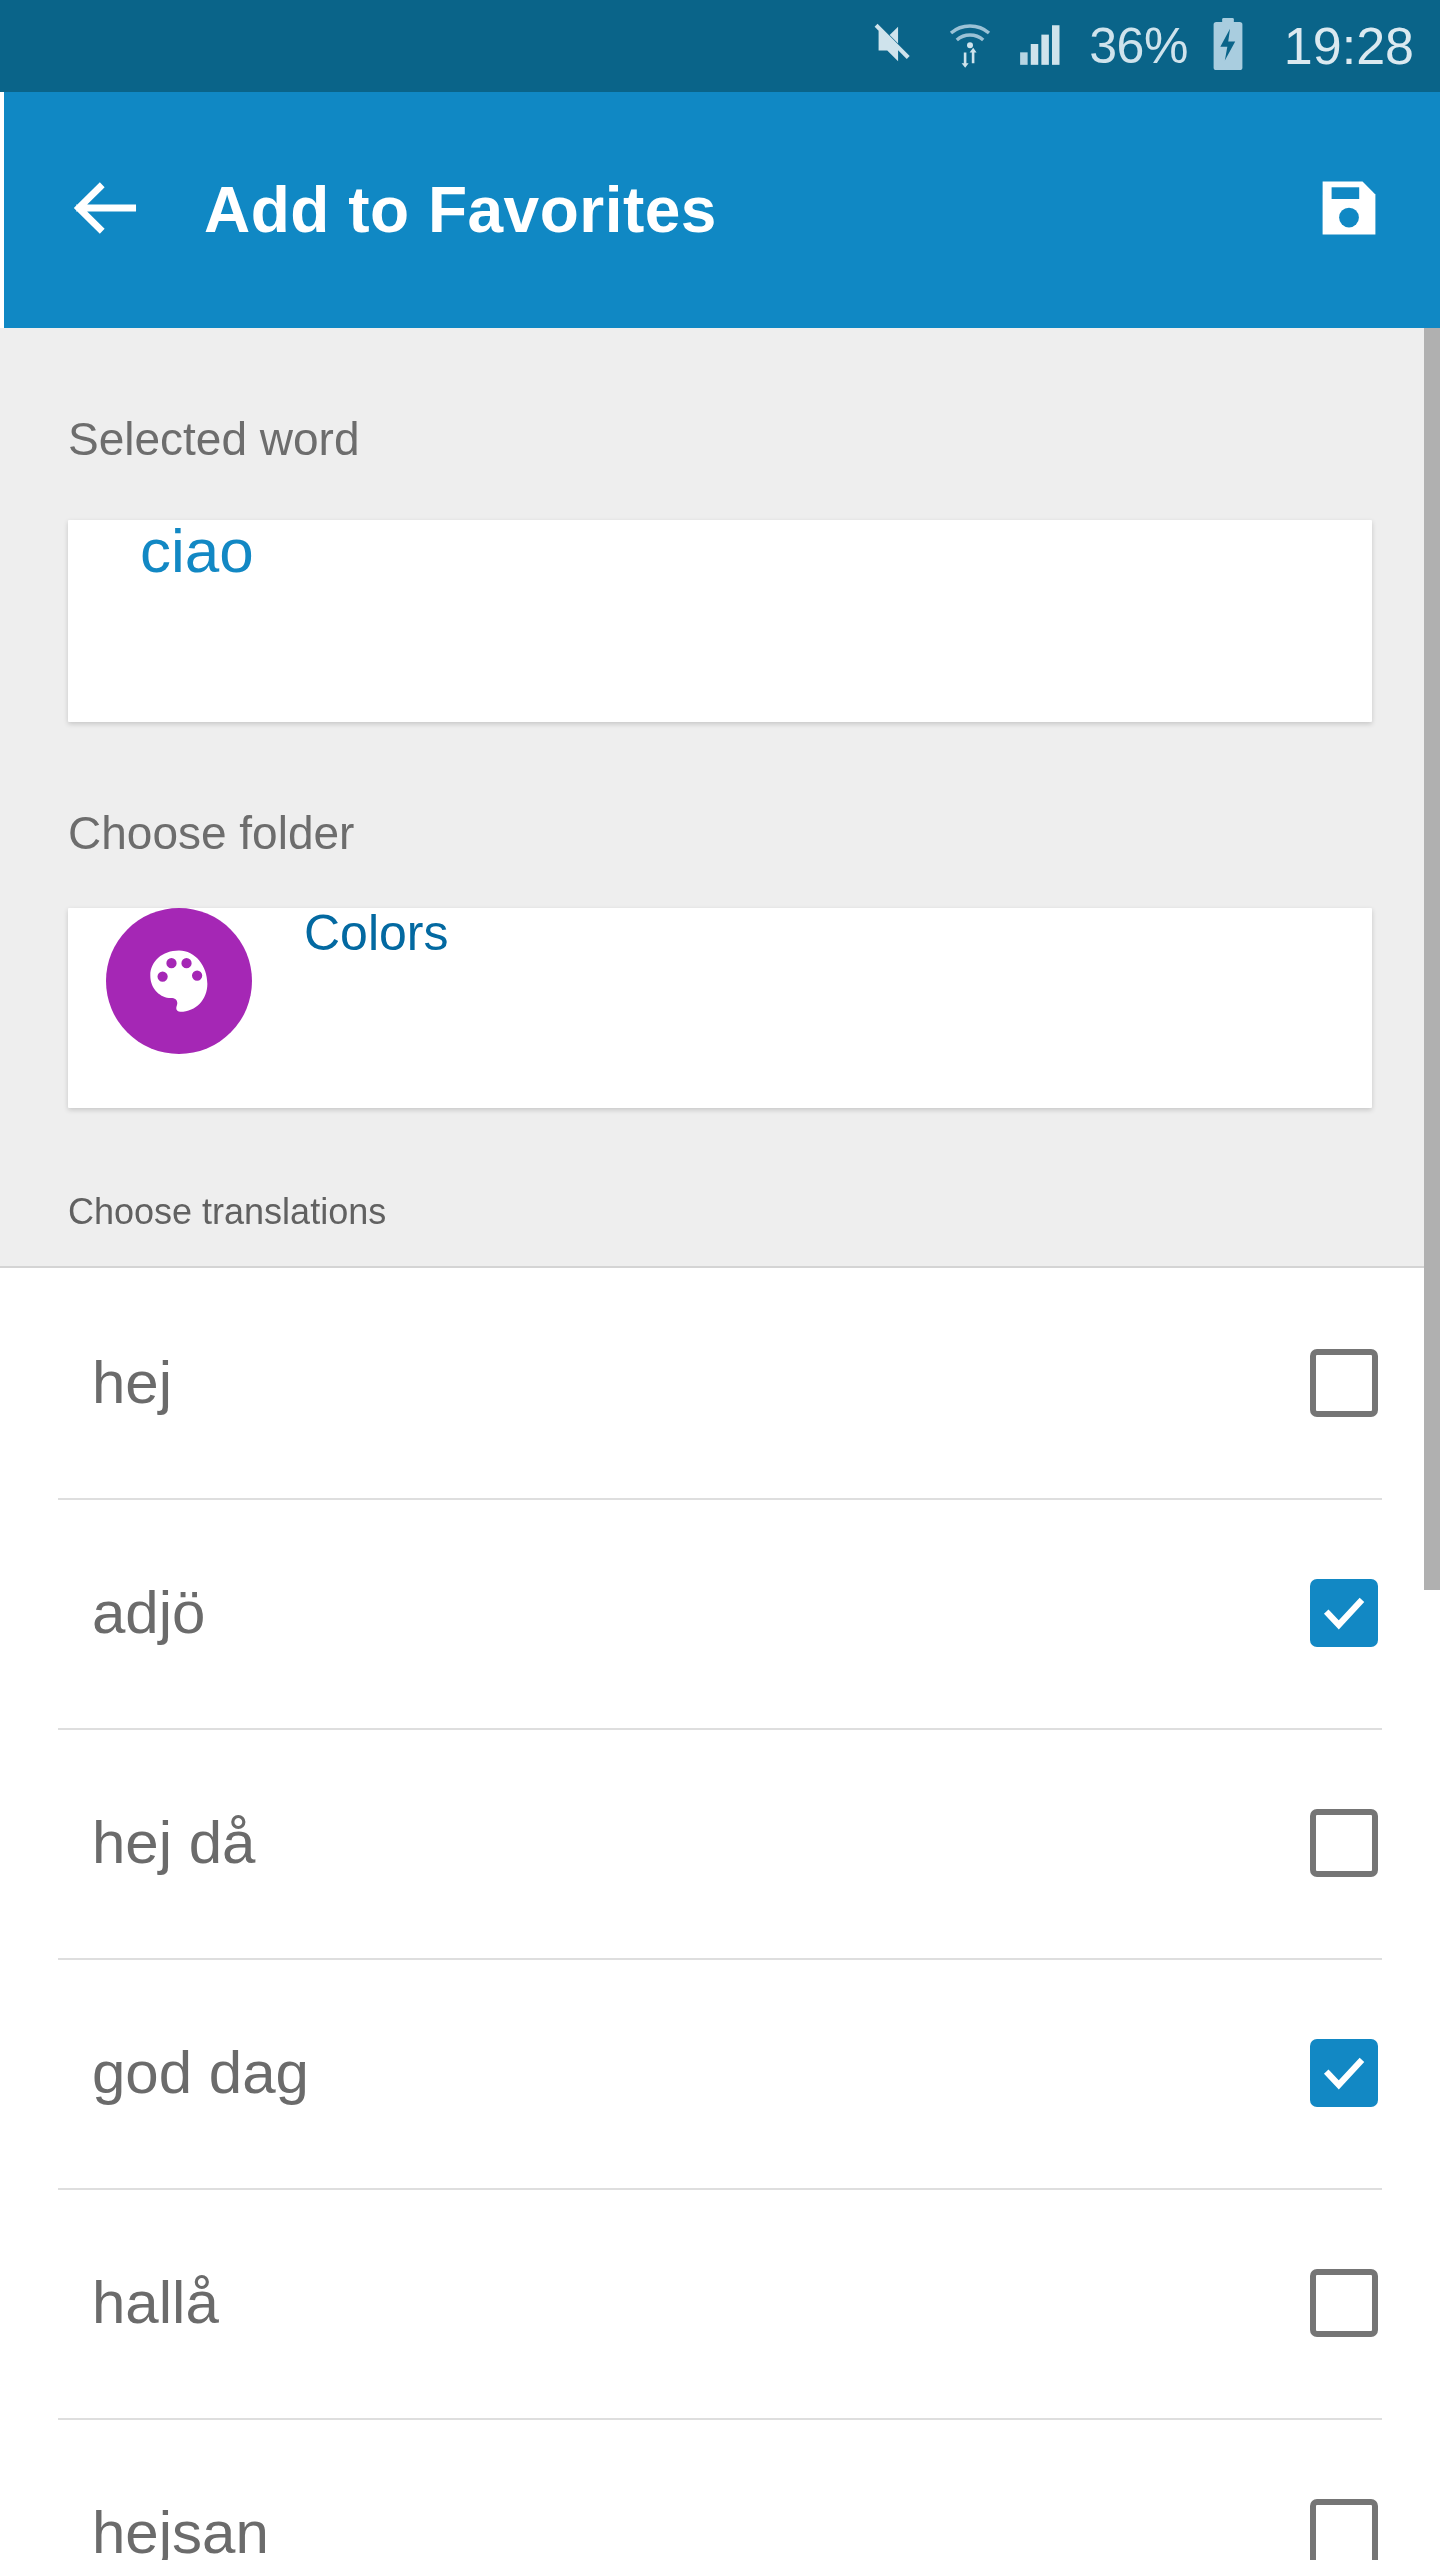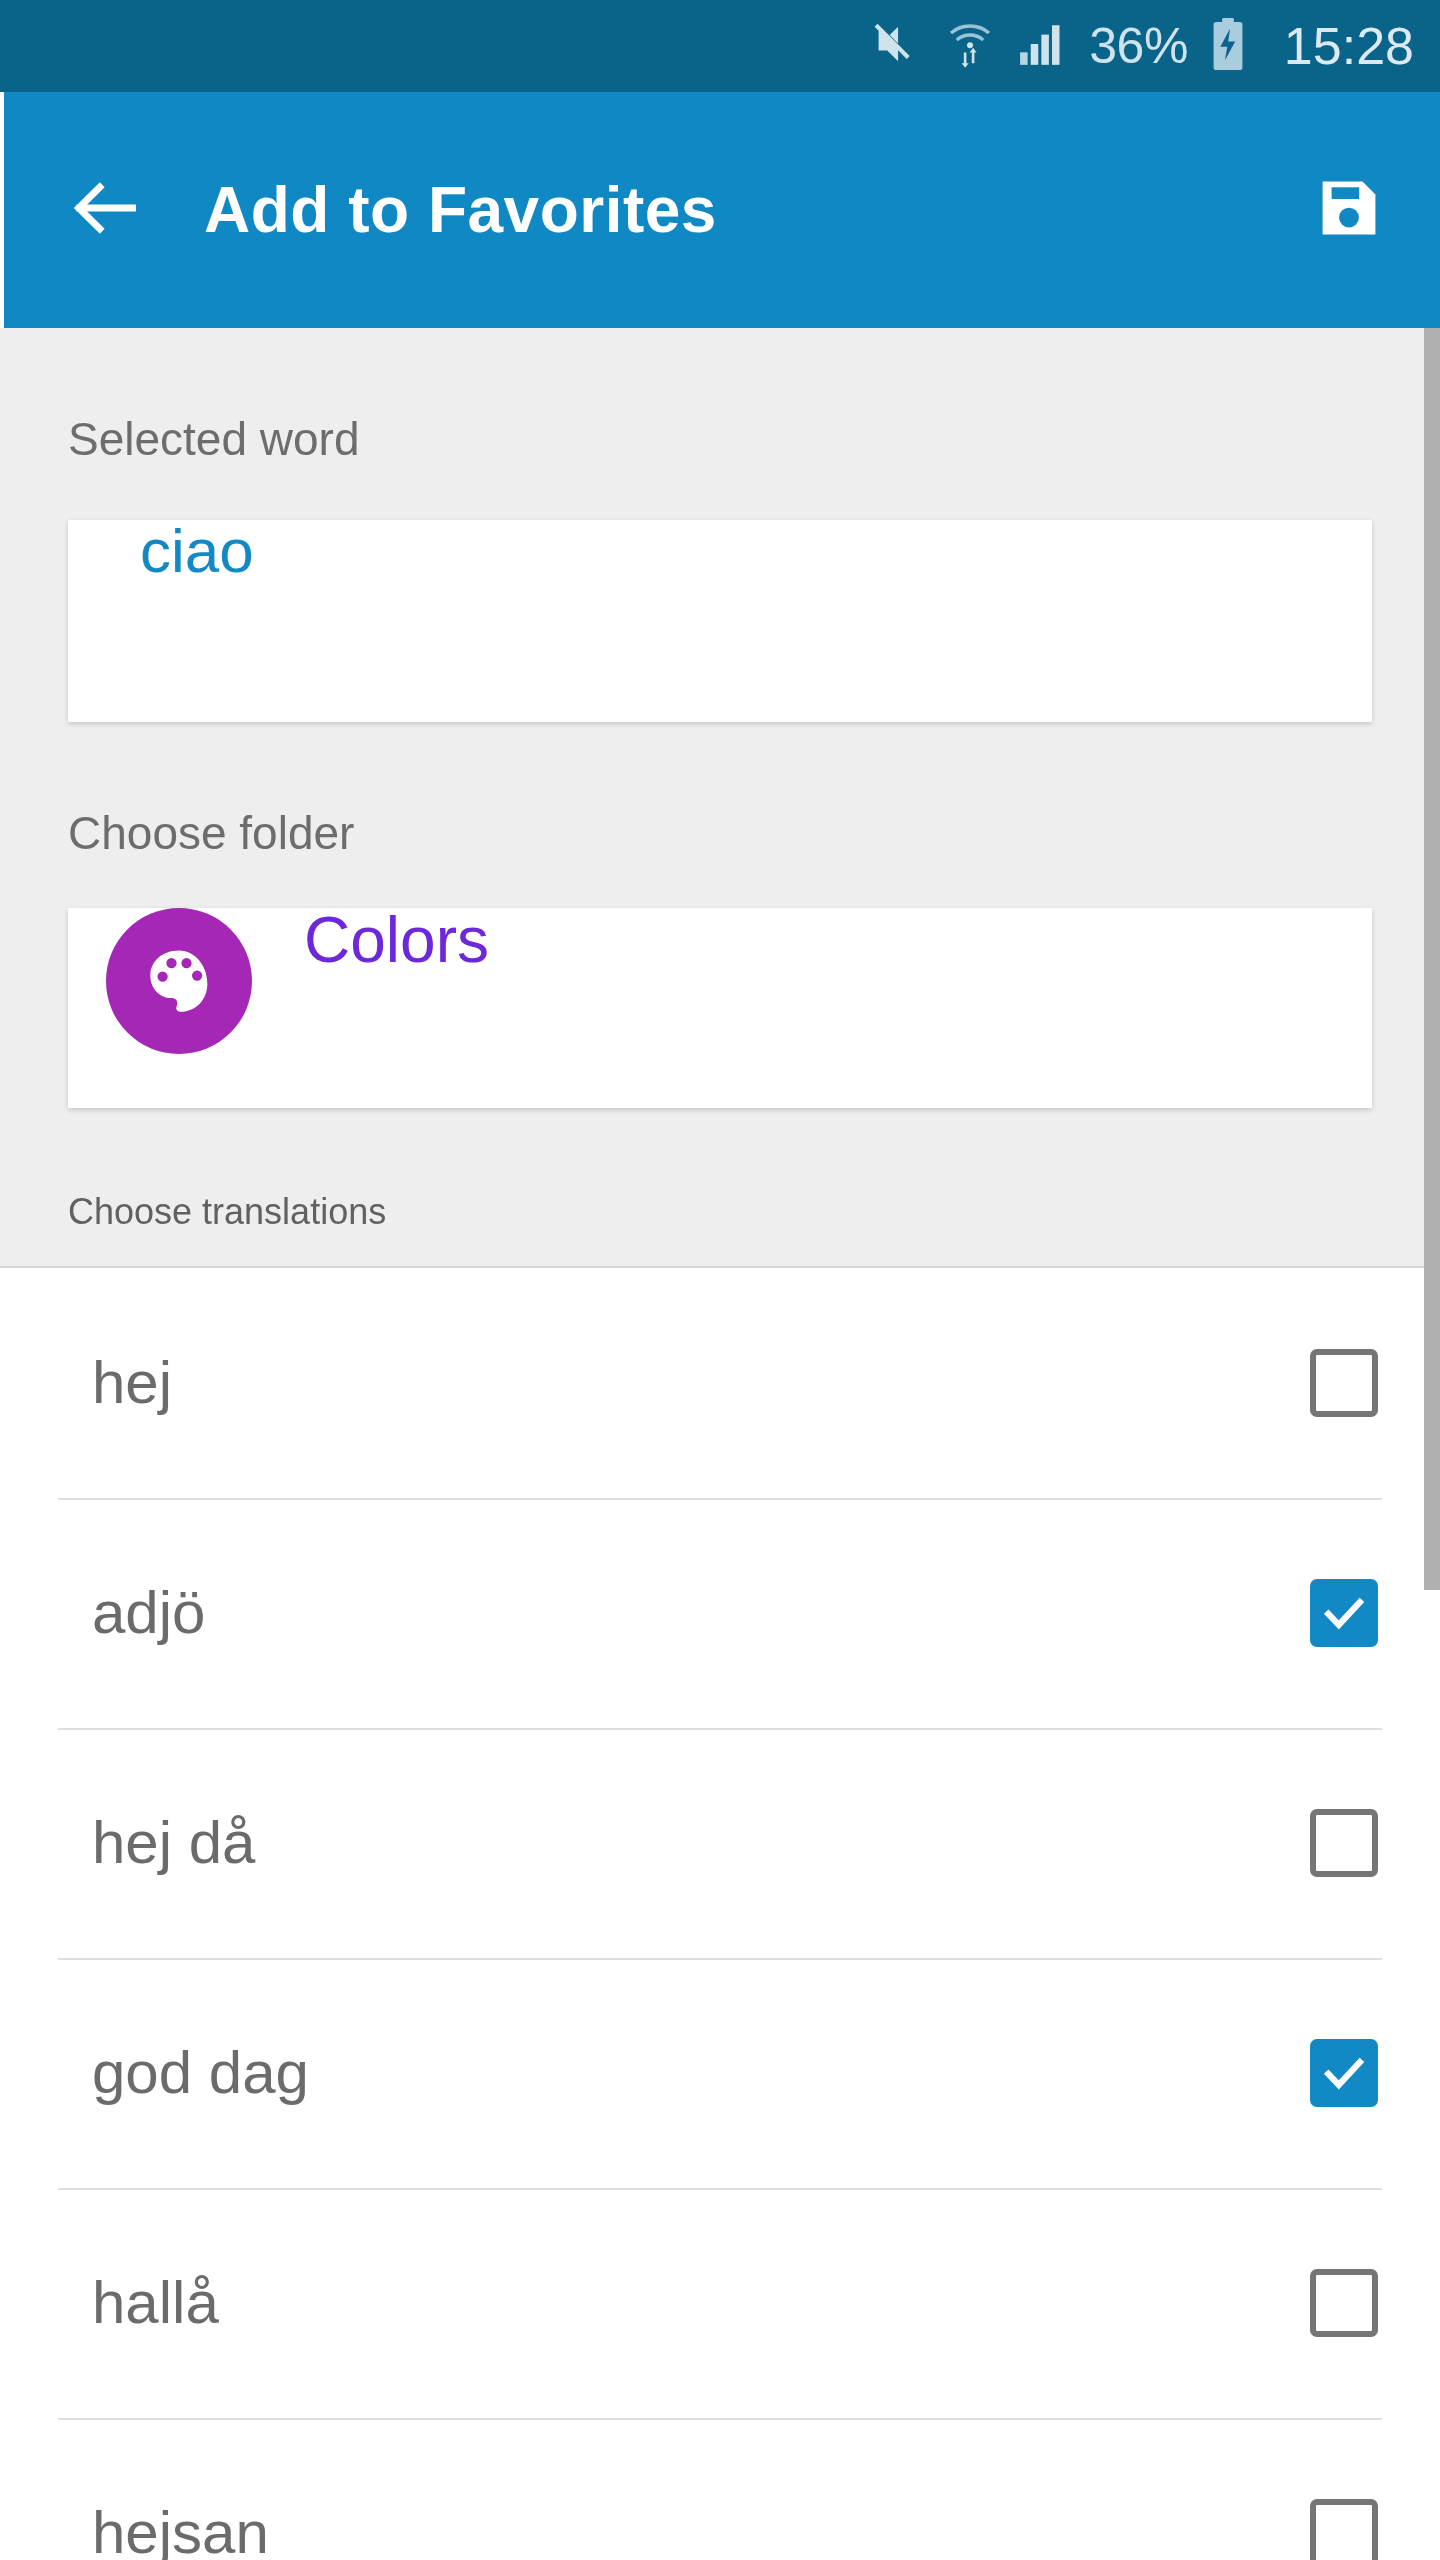--- a/index.html
+++ b/index.html
@@ -123,22 +123,22 @@
     margin-top: 52px;
   }
   .folder-icon {
     width: 146px; height: 146px;
     border-radius: 50%;
     background: #a527b5;
     display: flex; align-items: center; justify-content: center;
     flex: none;
   }
   .folder-name {
-    color: #6d28d9;
-    font-size: 64px;
+    color: #0369a1;
+    font-size: 50px;
     margin-left: 52px;
     line-height: 1;
   }
   .section-label {
     color: #616161;
     font-size: 36px;
     line-height: 1;
     padding-top: 86px;
   }
 
@@ -248,21 +248,21 @@
       <span class="battery-pct">36%</span>
 
       <span class="status-icon">
         <svg width="36" height="54" viewBox="0 0 16 24">
           <rect fill="#a9cddf" x="5.4" y="0.4" width="5.2" height="2.2" rx="0.6"></rect>
           <rect fill="#a9cddf" x="1.6" y="2.2" width="12.8" height="21.4" rx="1.2"></rect>
           <path fill="#0a6489" d="M8.9 5.2L4.6 13.2h3.1l-1.1 6.1 4.6-8.4H8.1l.8-5.7z"></path>
         </svg>
       </span>
 
-      <span class="status-clock">15:28</span>
+      <span class="status-clock">19:28</span>
     </div>
   </div>
 
   <div class="app-bar">
     <div class="back-button">
       <span>
         <svg width="78" height="78" viewBox="0 0 24 24">
           <path fill="none" stroke="#ffffff" stroke-width="2.1" stroke-linecap="square" d="M20.5 12H4.2M10.4 5.6L3.9 12l6.5 6.4"></path>
         </svg>
       </span>

